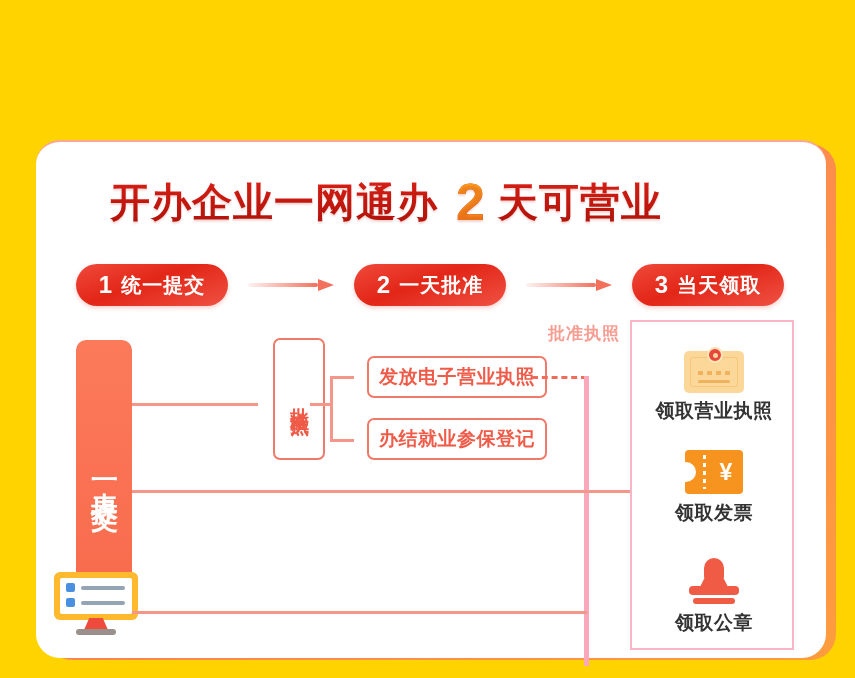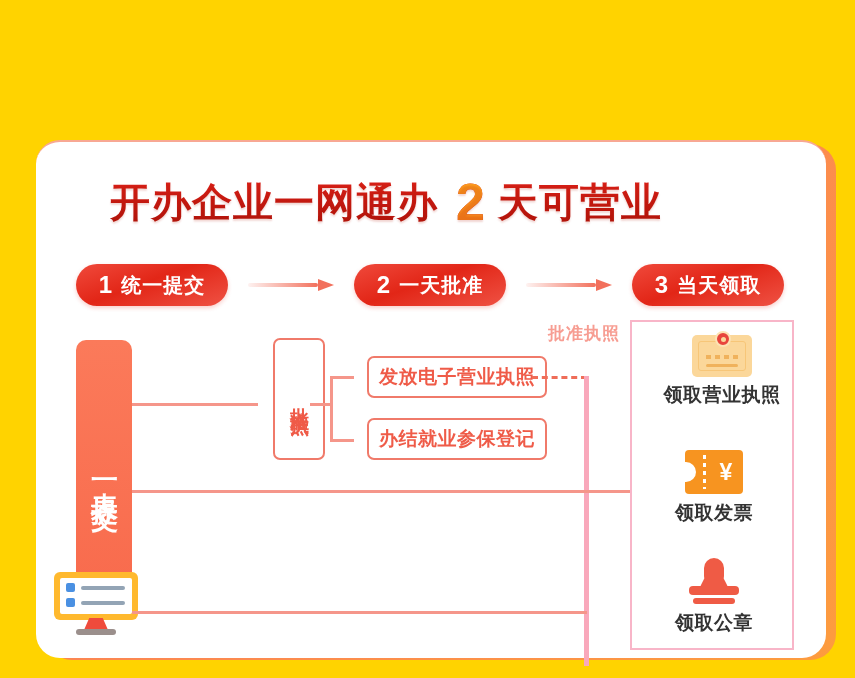--- a/index.html
+++ b/index.html
@@ -154,21 +154,21 @@
   .panel{
     position:absolute;left:630px;top:320px;width:164px;height:330px;
     border:2px solid #f8b5c8;background:#ffffff;box-sizing:border-box;
   }
   .panel-item{
     position:absolute;left:0;width:164px;text-align:center;
   }
   .panel-item .lbl{
     color:#333333;font-size:19px;font-weight:bold;letter-spacing:.5px;white-space:nowrap;
   }
-  .it-1{top:4px;margin-left:8px;}
+  .it-1{top:20px;}
   .it-2{top:122px;}
   .it-3{top:232px;}
 
   .ic-wrap{height:56px;display:flex;align-items:center;justify-content:center;position:relative;}
 
   
   .ic-license{position:relative;width:60px;height:46px;}
   .lic-body{
     position:absolute;left:0;top:4px;width:60px;height:42px;
     background:#fbd79a;border-radius:5px;

